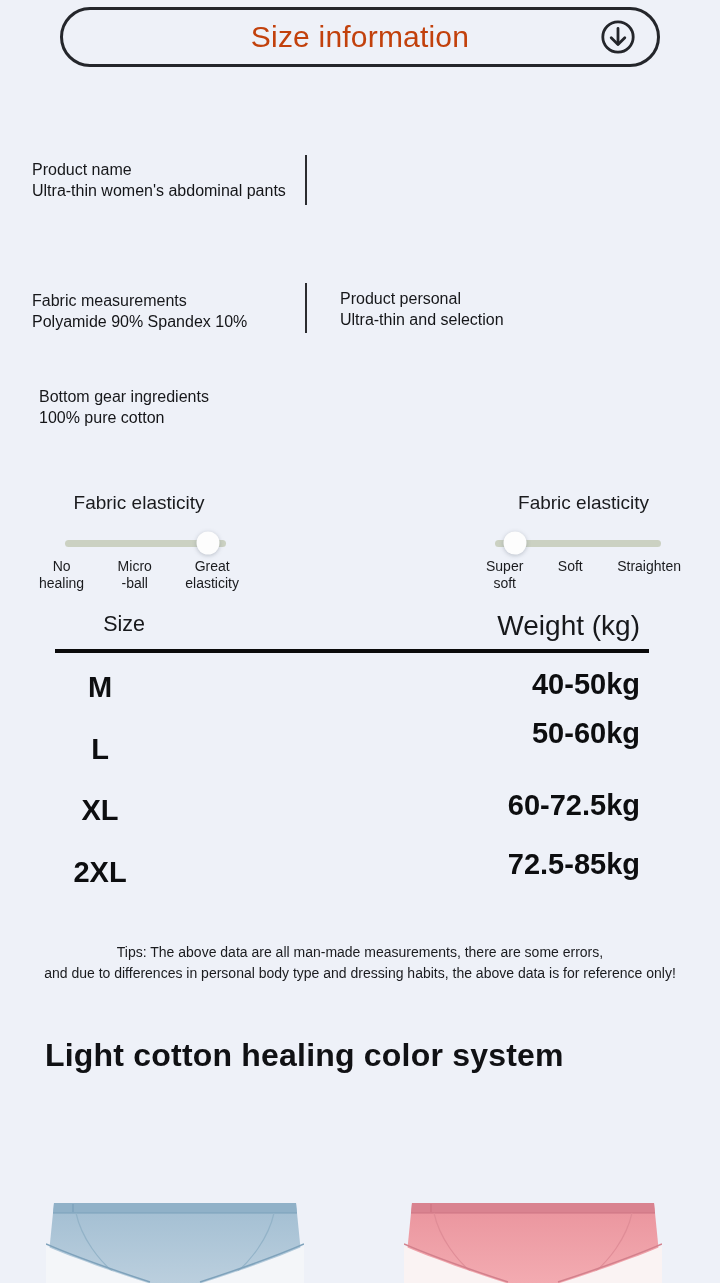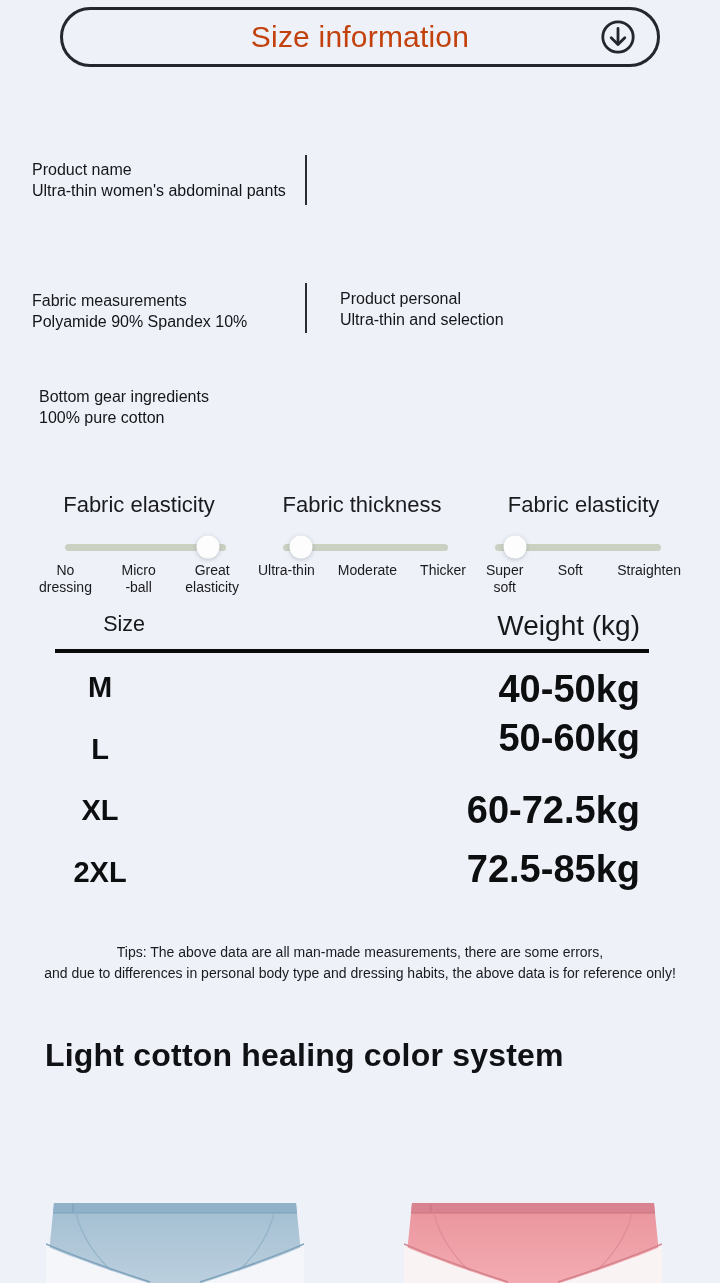--- a/index.html
+++ b/index.html
@@ -17,40 +17,40 @@
   }
   .pill-title{font-size:30px;font-weight:500;letter-spacing:.2px;color:#c2410c;}
   .pill-icon{position:absolute;right:20px;top:50%;transform:translateY(-50%);width:38px;height:38px;}
   
   .spec{position:absolute;}
   .spec .lab{font-size:16px;line-height:21px;color:#17181b;}
   .spec .val{font-size:16px;line-height:22px;color:#141518;}
   .vdiv{position:absolute;width:2px;background:#2b2c30;}
   
   .slider-group{position:absolute;top:492px;}
-  .slider-title{text-align:center;font-size:22px;font-weight:500;color:#1a1b1e;}
+  .slider-title{text-align:center;font-size:19px;font-weight:500;color:#1a1b1e;}
   .trackwrap{position:relative;margin-top:18px;height:22px;}
   .track{position:absolute;top:8px;height:7px;border-radius:4px;background:#cbd1c2;}
   .knob{
     position:absolute;top:50%;width:23px;height:23px;border-radius:50%;
     background:#fdfdfd;transform:translate(-50%,-50%);
     box-shadow:0 1px 4px rgba(90,100,115,.35);
   }
   .slider-labels{display:flex;justify-content:space-between;margin-top:4px;}
   .slider-labels span{
     font-size:14px;line-height:17px;text-align:center;white-space:pre-line;color:#1a1b1e;
   }
   
   .tbl-head-size{position:absolute;left:55px;top:612px;width:90px;text-align:right;
     font-size:21.5px;font-weight:500;}
   .tbl-head-weight{position:absolute;right:80px;top:610px;font-size:28px;font-weight:500;}
   .tbl-rule{position:absolute;left:55px;top:649px;width:594px;height:4px;background:#0a0a0b;}
   .tbl-size{position:absolute;left:55px;width:90px;text-align:center;
     font-size:29px;font-weight:700;color:#0d0e10;}
-  .tbl-weight{position:absolute;right:80px;font-size:38px;font-weight:700;color:#0d0e10;}
+  .tbl-weight{position:absolute;right:80px;font-size:29px;font-weight:700;color:#0d0e10;}
   
   .tips{position:absolute;left:0;top:942px;width:720px;text-align:center;
     font-size:14px;line-height:20.5px;color:#1a1b1e;}
   
   .color-title{position:absolute;left:45px;top:1037px;font-size:32px;font-weight:700;
     letter-spacing:.2px;color:#101114;}
   .garment{position:absolute;top:1200px;width:258px;height:83px;}
   .garment svg{display:block;width:258px;height:83px;}
 </style>
 </head>
@@ -91,40 +91,28 @@
   </div>
 
   <div class="slider-group" style="left:39px;width:200px;">
     <div class="slider-title">Fabric elasticity</div>
     <div class="trackwrap">
       <div class="track" style="left:26px;width:161px;"></div>
       <div class="knob" style="left:169px;top:11px;"></div>
     </div>
     <div class="slider-labels">
       <span>No
-dressing</span>
+healing</span>
       <span>Micro
 -ball</span>
       <span>Great
 elasticity</span>
     </div>
   </div>
 
-  <div class="slider-group" style="left:258px;width:208px;">
-    <div class="slider-title">Fabric thickness</div>
-    <div class="trackwrap">
-      <div class="track" style="left:25px;width:165px;"></div>
-      <div class="knob" style="left:43px;top:11px;"></div>
-    </div>
-    <div class="slider-labels">
-      <span>Ultra-thin</span>
-      <span>Moderate</span>
-      <span>Thicker</span>
-    </div>
-  </div>
 
   <div class="slider-group" style="left:486px;width:195px;">
     <div class="slider-title">Fabric elasticity</div>
     <div class="trackwrap">
       <div class="track" style="left:9px;width:166px;"></div>
       <div class="knob" style="left:29px;top:11px;"></div>
     </div>
     <div class="slider-labels">
       <span>Super
 soft</span>

